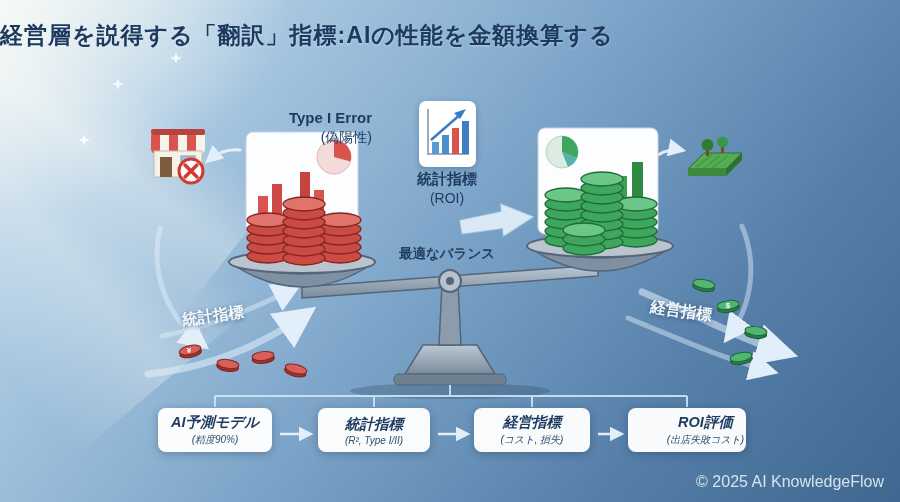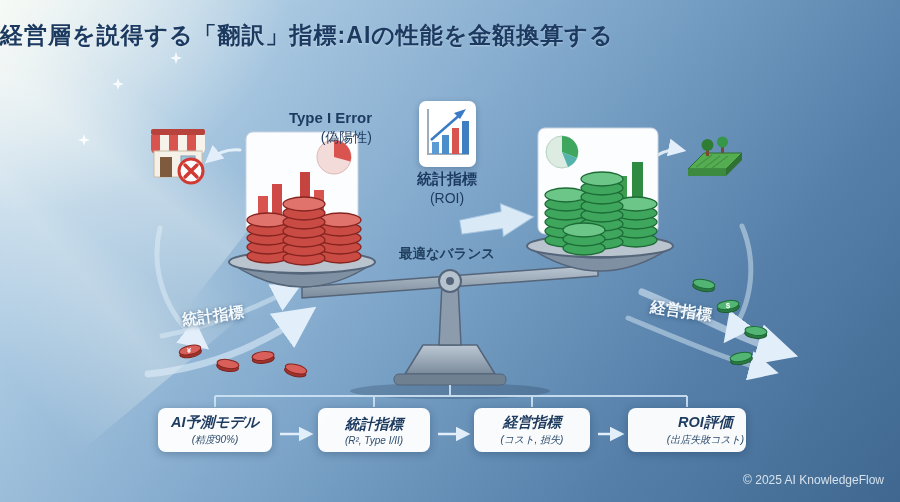--- a/index.html
+++ b/index.html
@@ -31,21 +31,21 @@
   .balance-lbl { position:absolute; z-index:2; width:102px; text-align:center; font-size:13.5px; color:#21405f; font-weight:bold;margin-top:8px; }
   .icard { position:absolute; z-index:2; background:#ffffff; border-radius:7px; box-shadow:0 2px 6px rgba(15,40,70,.28); }
   .fbox {
     position:absolute; z-index:2; top:408px; height:44px;
     background:rgba(255,255,255,.96); border-radius:8px;
     box-shadow:0 2px 8px rgba(15,40,70,.30);
     display:flex; flex-direction:column; align-items:center; justify-content:center; gap:1px;font-style:italic;
   }
   .fbox .t { font-weight:bold; font-size:14.5px; color:#1d3a5f; }
   .fbox .s { font-size:10px; color:#2e4d6e; }
-  .copyright { position:absolute; z-index:2; top:473px; right:16px; font-size:12px; color:rgba(238,246,252,.85); }
+  .copyright { position:absolute; z-index:2; top:473px; right:16px; font-size:16px; color:rgba(238,246,252,.85); }
 </style>
 </head>
 <body>
 
 <div class="canvas">
   <div class="ray ray1"></div>
   <div class="ray ray2"></div>
 
   <div class="title">経営層を説得する「翻訳」指標:AIの性能を金額換算する</div>
 

